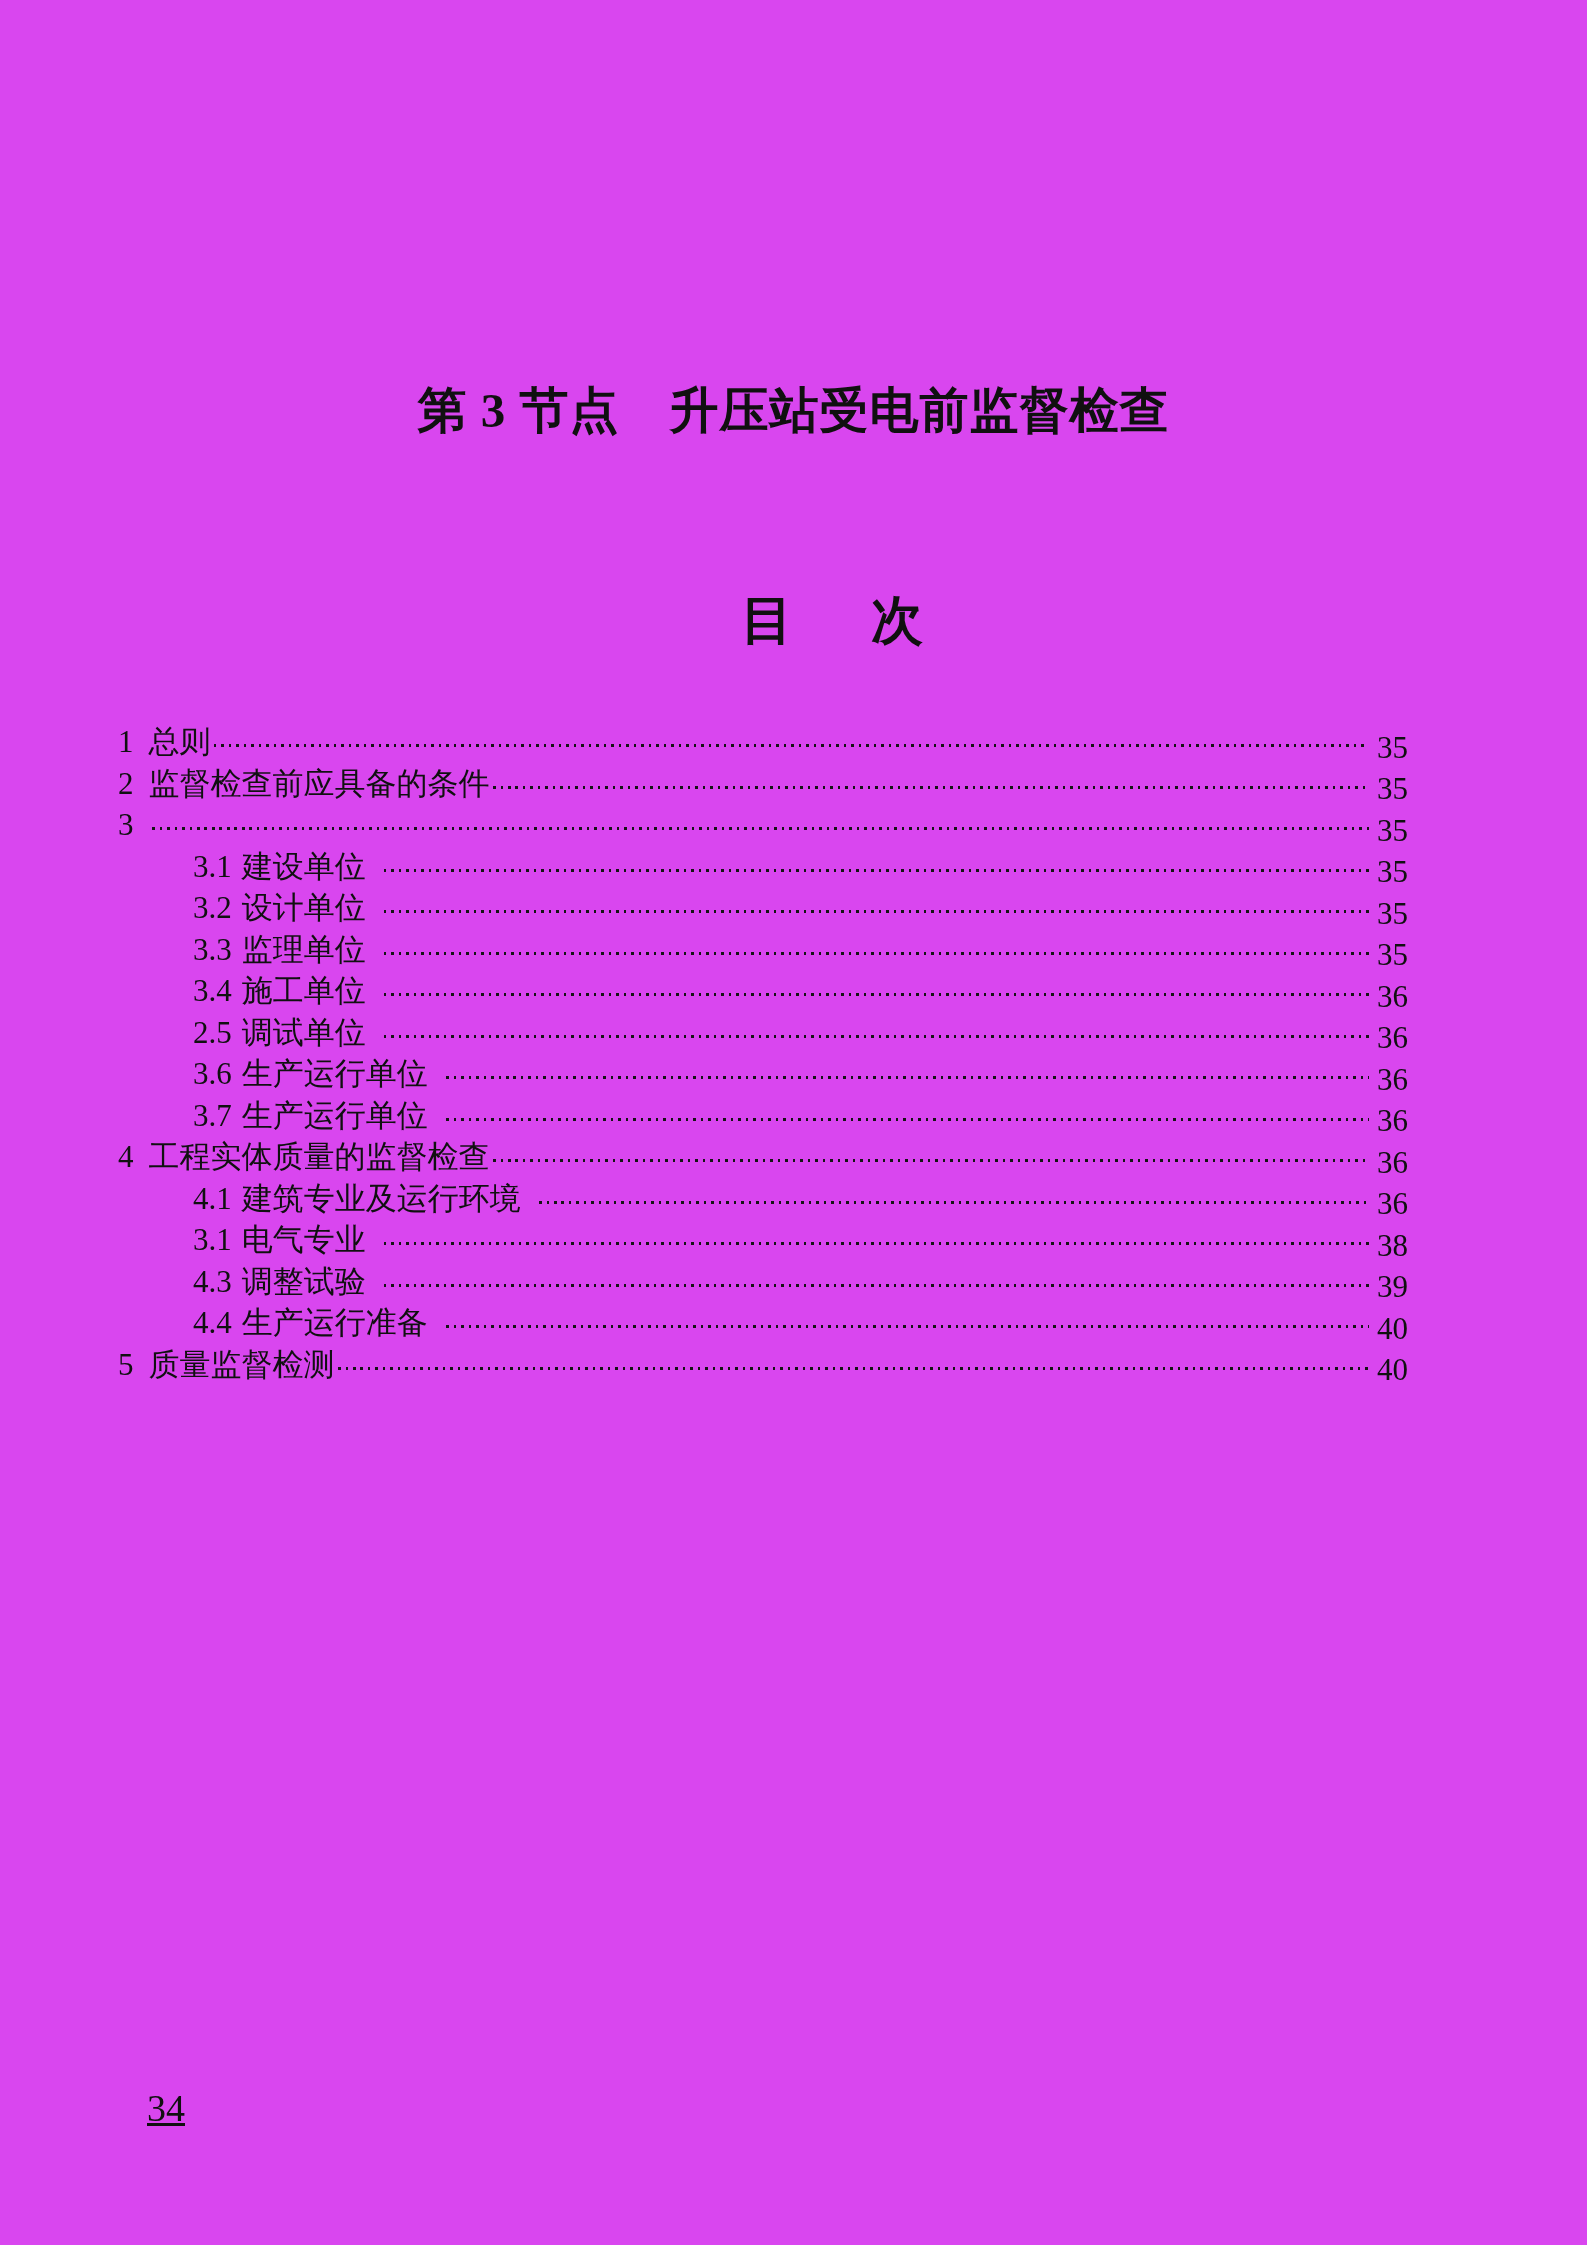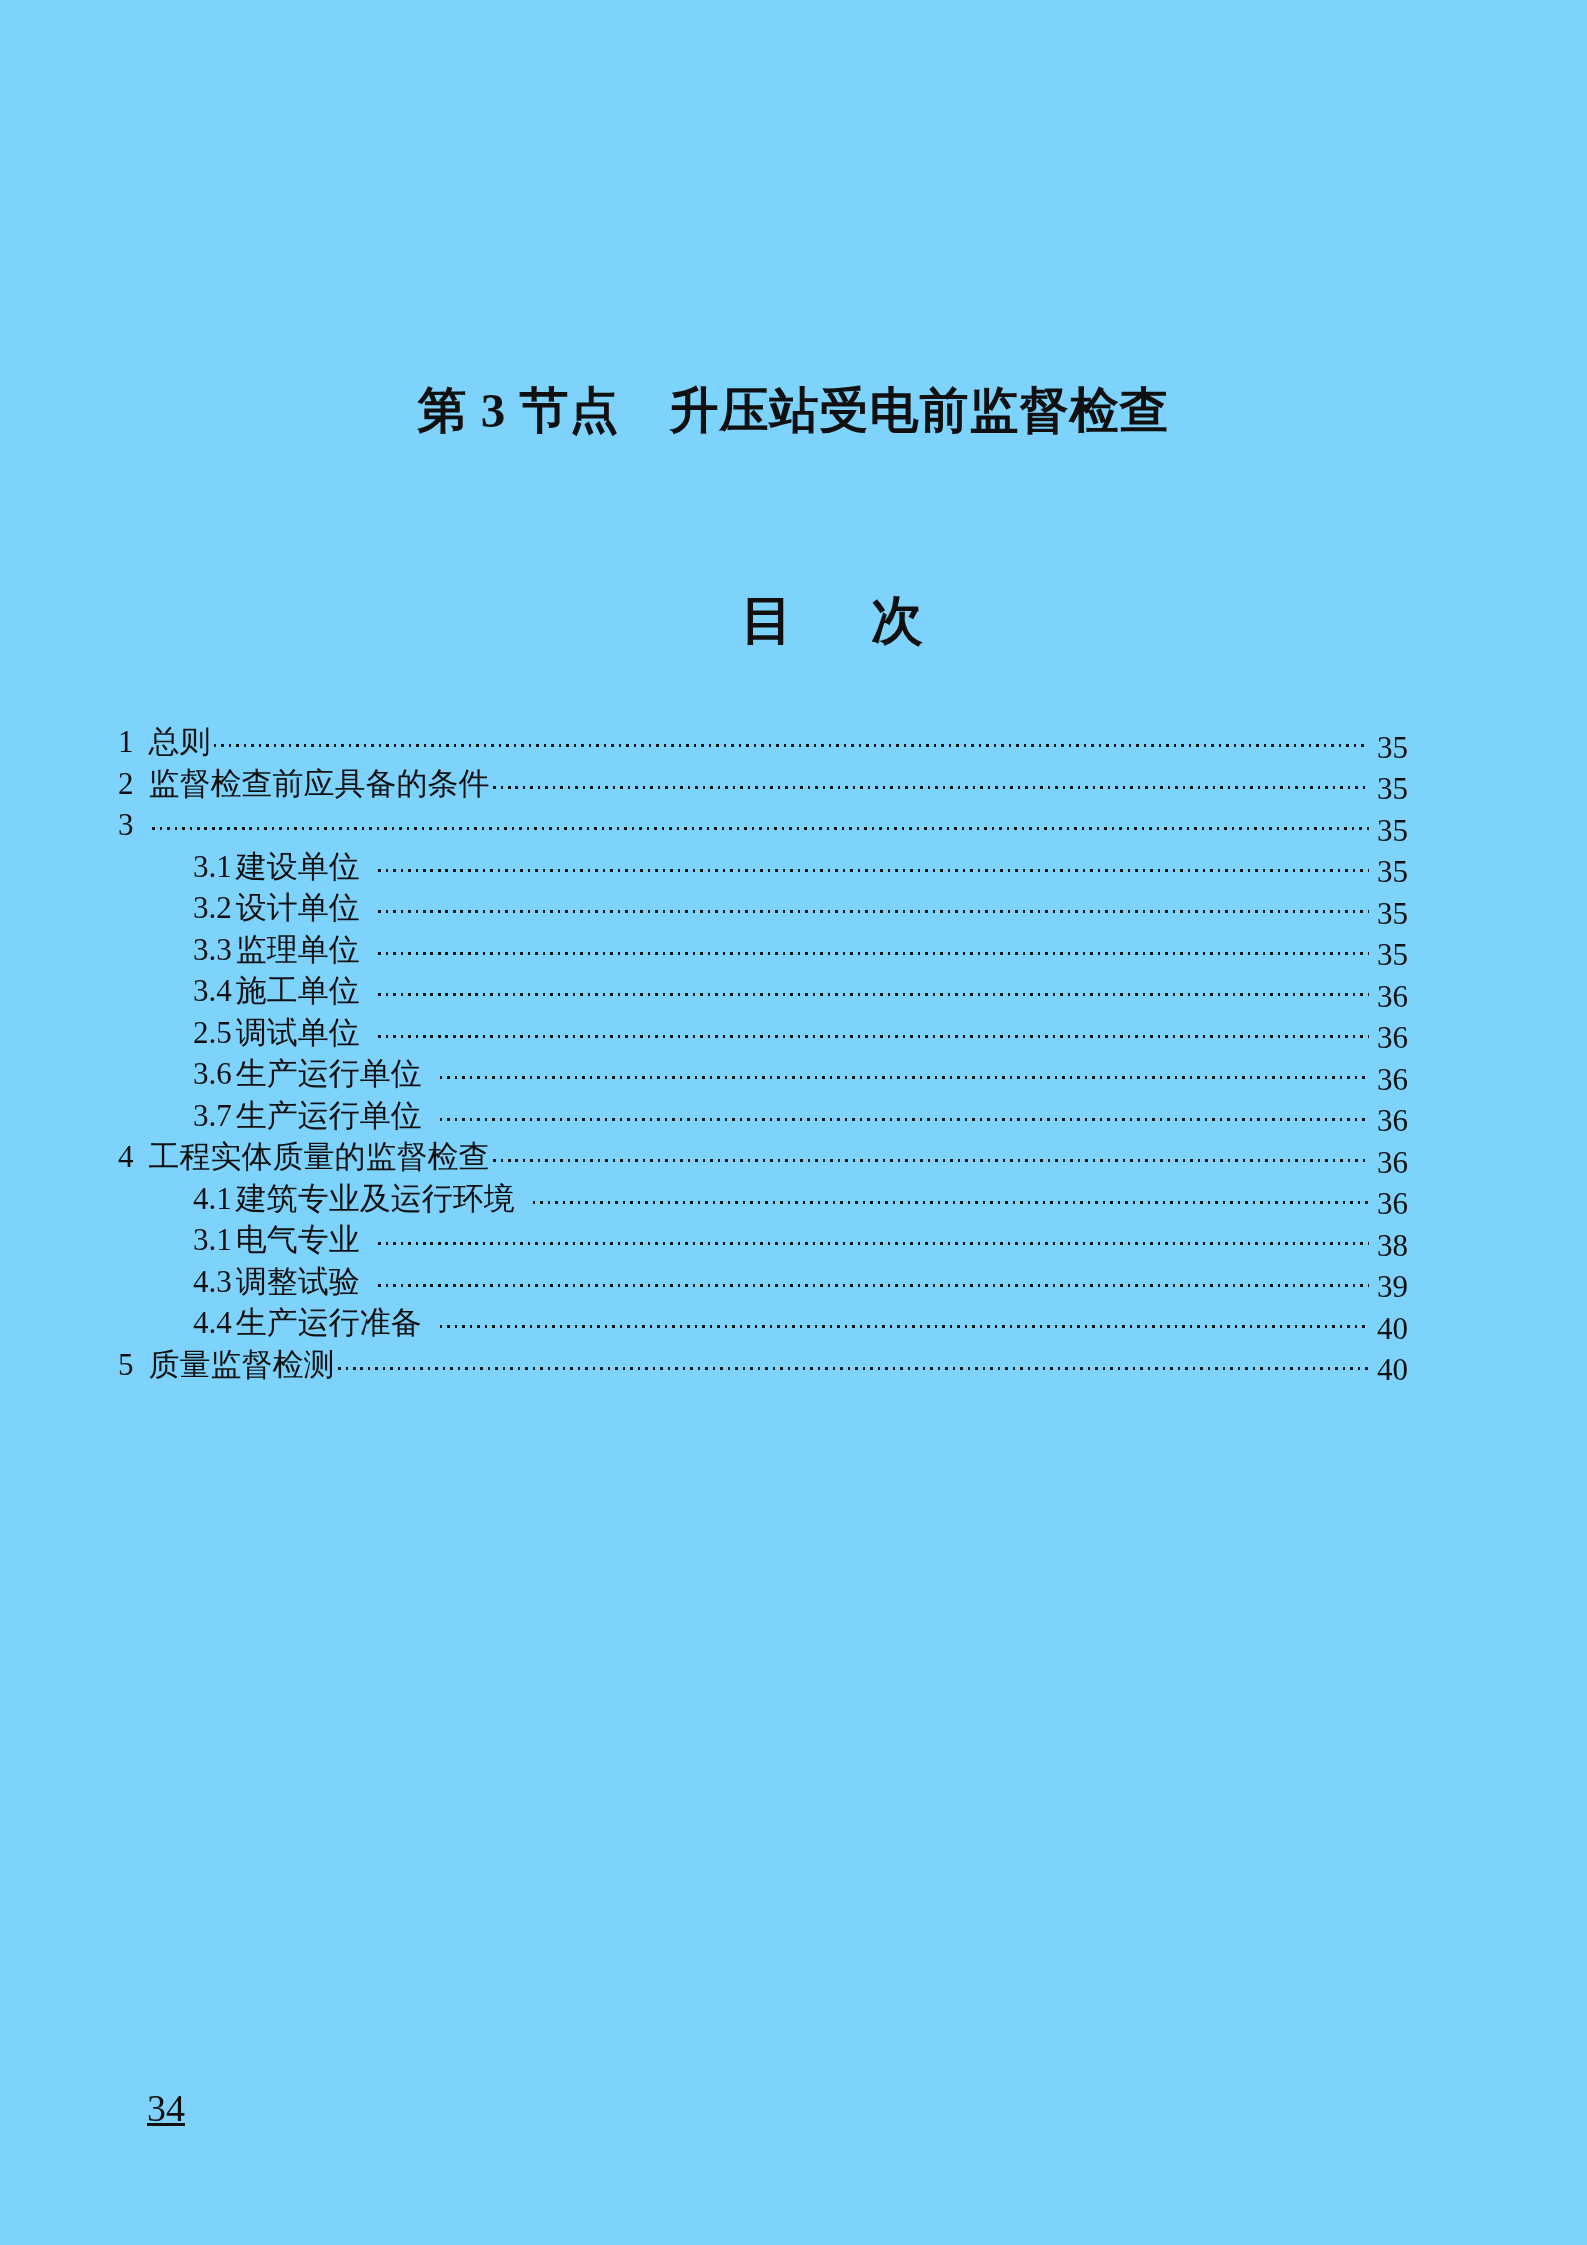--- a/index.html
+++ b/index.html
@@ -1,20 +1,20 @@
 <!DOCTYPE html>
 <html><head>
 <meta charset="utf-8">
 <style>
   html, body { margin: 0; padding: 0; background: #ffffff; }
   .page {
     position: relative;
     width: 1587px;
     height: 2245px;
-    background: #7dd3fc;
+    background: #d946ef;
     font-family: "Liberation Serif", serif;
     color: #101010;
     overflow: hidden;
   }
   .doc-title {
     position: absolute;
     top: 384px;
     left: 0;
     width: 100%;
     text-align: center;
@@ -46,21 +46,21 @@
   .toc-row {
     display: flex;
     align-items: center;
     height: 41.5px;
     font-size: 31px;
     line-height: 41.5px;
     white-space: nowrap;
   }
   .toc-row.level-2 { padding-left: 75px; }
   .toc-num { margin-right: 15px; }
-  .toc-row.level-2 .toc-num { margin-right: 4px; }
+  .toc-row.level-2 .toc-num { margin-right: 10px; }
   .toc-dots {
     flex: 1 1 auto;
     height: 3px;
     margin: 0 8px 0 3px;
     align-self: center;
     transform: translateY(4px);
     background-image: repeating-linear-gradient(
       to right, #141414 0px, #141414 2.5px, transparent 2.5px, transparent 7.5px);
   }
   .toc-row.level-2 .toc-dots { margin-left: 18px; }

